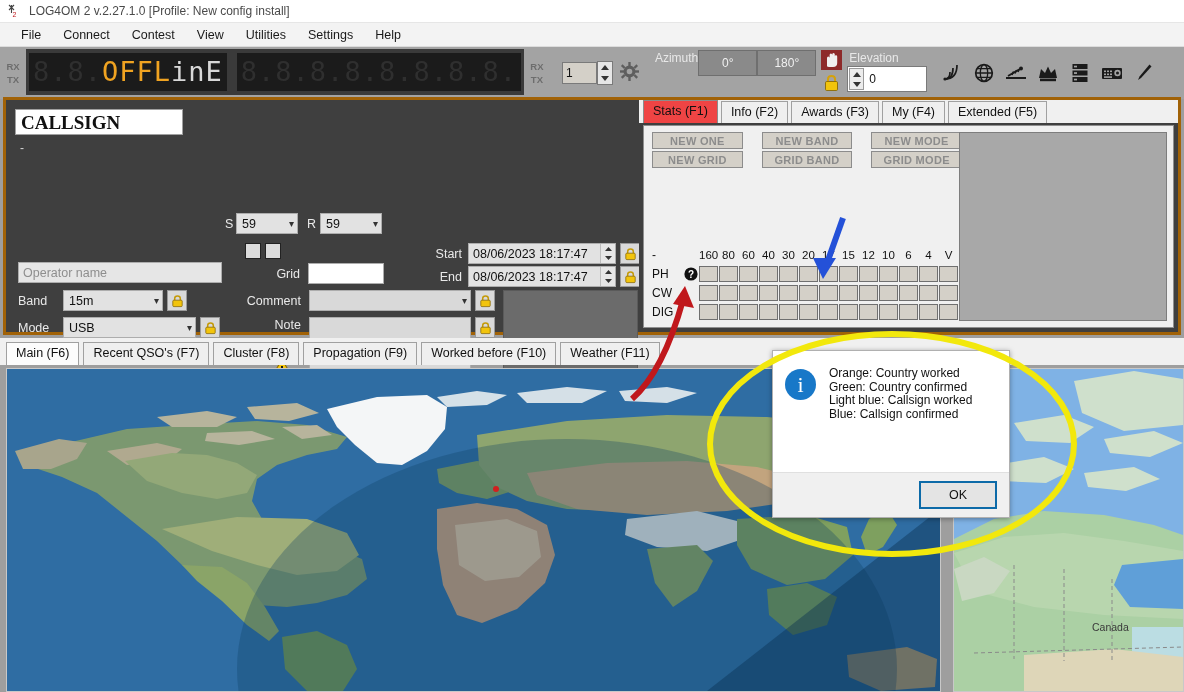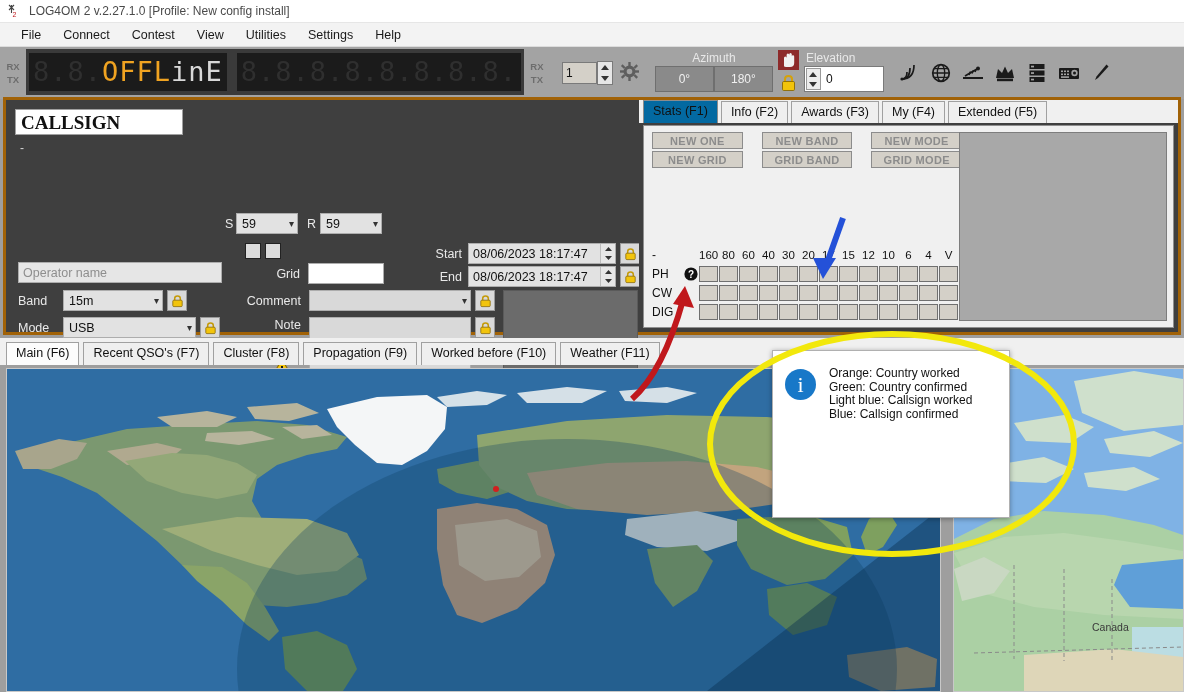--- a/index.html
+++ b/index.html
@@ -52,21 +52,21 @@
   .spin-val{
     width:30px;height:20px;background:#d4d0c8;border:1px solid #7a7a7a;
     font-size:12px;color:#111;display:flex;align-items:center;padding-left:3px;
   }
   .spin-arrows{
     width:14px;height:22px;background:#e6e6e6;border:1px solid #7a7a7a;
     display:flex;flex-direction:column;justify-content:space-around;align-items:center;
   }
   .gear-ico{margin-left:7px;}
   .azelgroup{display:flex;align-items:stretch;margin-left:16px;padding:3px 0;}
-  .azbox{display:flex;flex-direction:column;}
+  .azbox{display:flex;flex-direction:row;}
   .azlabel{color:#e8e8e8;font-size:12px;text-align:center;height:16px;line-height:16px;}
   .azvals{display:flex;}
   .azval{
     background:#8a8a8a;color:#f0f0f0;font-size:12px;width:57px;height:24px;
     display:flex;align-items:center;justify-content:center;border:1px solid #6f6f6f;
   }
   .handlock{display:flex;flex-direction:column;align-items:center;margin:0 5px;}
   .elevbox{display:flex;flex-direction:column;}
   .elevinput{
     display:flex;align-items:center;background:#fff;border:1px solid #7a7a7a;
@@ -130,21 +130,21 @@
   #rightpanel{flex:1;background:#3f3f3f;position:relative;}
   #tabstrip{
     position:absolute;left:0;top:0;height:23px;width:100%;background:#f0f0f0;
     display:flex;align-items:flex-end;padding-left:4px;box-sizing:border-box;
   }
   .tab{
     background:#efefef;border:1px solid #a0a0a0;border-bottom:none;
     font-size:12.5px;color:#111;padding:3px 9px 4px 9px;margin-right:3px;
     cursor:default;
   }
-  .tab.active{background:#0369a1;border-color:#8c8c8c;padding-bottom:5px;}
+  .tab.active{background:#ef4444;border-color:#8c8c8c;padding-bottom:5px;}
   #statsbody{
     position:absolute;left:4px;top:25px;right:4px;bottom:4px;background:#f0f0f0;
     border:1px solid #8f8f8f;display:flex;box-sizing:border-box;
   }
   #statsleft{width:310px;position:relative;padding:6px 0 0 8px;}
   .statbtnrow{display:flex;gap:19px;margin-bottom:2px;align-items:flex-end;}
   .statbtn{
     width:97px;height:17px;background:#d4d0c8;border:1px solid #8c8c8c;
     font-size:11px;font-weight:bold;color:#8c8c8c;display:flex;
     align-items:center;justify-content:center;box-sizing:border-box;letter-spacing:.3px;
@@ -802,20 +802,23 @@
 <div id="hint">
   <div id="hintbody">
     <div id="hintinfo">i</div>
     <div id="hintlines">
       <div>Orange: Country worked</div>
       <div>Green: Country confirmed</div>
       <div>Light blue: Callsign worked</div>
       <div>Blue: Callsign confirmed</div>
     </div>
   </div>
+  <div id="hintfoot">
+    <div id="hintok">OK</div>
+  </div>
 </div>
 
 <svg id="annot">
 
   <ellipse cx="892" cy="444" rx="182" ry="110" fill="none" stroke="#f2e80c" stroke-width="6"></ellipse>
 
   <g>
     <path d="M843 218 L826 266" stroke="#2451d8" stroke-width="6" fill="none"></path>
     <path d="M823 279 L813 258 L836 258 Z" fill="#2451d8"></path>
   </g>

